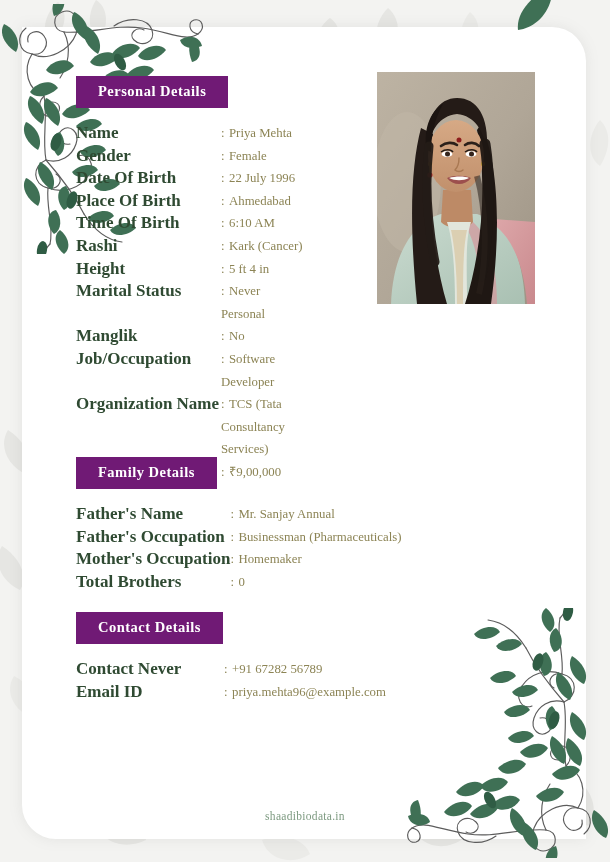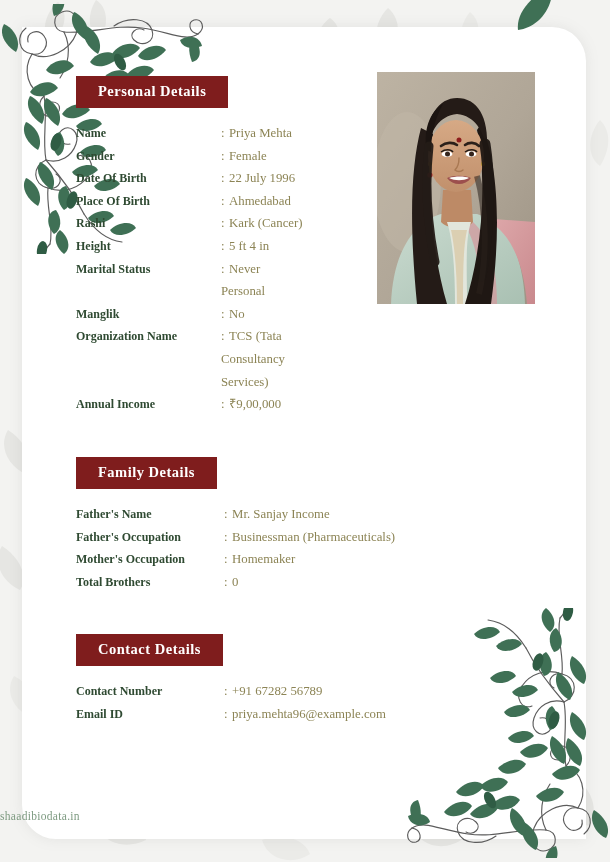--- a/index.html
+++ b/index.html
@@ -56,21 +56,21 @@
     z-index: 4;
   }
 
   .section {
     position: absolute;
     left: 76px;
   }
 
   .section-header {
     display: inline-block;
-    background: #7f1d1d;
+    background: #701a75;
     color: #ffffff;
     font-weight: bold;
     font-size: 14.5px;
     letter-spacing: 0.5px;
     padding: 7px 22px 8px 22px;
     white-space: nowrap;
   }
 
   table.rows {
     border-collapse: collapse;
@@ -78,21 +78,21 @@
   }
   table.rows td {
     padding: 0;
     vertical-align: top;
     line-height: 22.6px;
   }
   td.label {
     width: 145px;
     color: #2f4a32;
     font-weight: bold;
-    font-size: 12px;
+    font-size: 17px;
     white-space: nowrap;
     padding-right: 4px;
   }
   td.value {
     color: #8c8455;
     font-size: 12.8px;
   }
   td.value .colon {
     display: inline-block;
     width: 8px;
@@ -114,20 +114,21 @@
     background: #b4ab9c;
   }
   #photo-svg { display: block; }
 
   
   #footer {
     position: absolute;
     left: 0;
     top: 810px;
     width: 610px;
+    text-align: center;
     color: #7d9a80;
     font-size: 11.5px;
     letter-spacing: 0.3px;
     z-index: 4;
   }
 </style>
 </head>
 <body>
 
 <svg id="bg-petals" viewBox="0 0 610 862" xmlns="http://www.w3.org/2000/svg">
@@ -375,77 +376,85 @@
         </tr>
         <tr>
           <td class="label">Date Of Birth</td>
           <td class="value"><span class="colon">:</span><span class="value-text">22 July 1996</span></td>
         </tr>
         <tr>
           <td class="label">Place Of Birth</td>
           <td class="value"><span class="colon">:</span><span class="value-text">Ahmedabad</span></td>
         </tr>
         <tr>
+          <td class="label">Time Of Birth</td>
+          <td class="value"><span class="colon">:</span><span class="value-text">6:10 AM</span></td>
+        </tr>
+        <tr>
           <td class="label">Rashi</td>
           <td class="value"><span class="colon">:</span><span class="value-text">Kark (Cancer)</span></td>
         </tr>
         <tr>
           <td class="label">Height</td>
           <td class="value"><span class="colon">:</span><span class="value-text">5 ft 4 in</span></td>
         </tr>
         <tr>
           <td class="label">Marital Status</td>
           <td class="value"><span class="colon">:</span><span class="value-text">Never Personal</span></td>
         </tr>
         <tr>
           <td class="label">Manglik</td>
           <td class="value"><span class="colon">:</span><span class="value-text">No</span></td>
+        </tr>
+        <tr>
+          <td class="label">Job/Occupation</td>
+          <td class="value"><span class="colon">:</span><span class="value-text">Software Developer</span></td>
         </tr>
         <tr>
           <td class="label">Organization Name</td>
           <td class="value" style="width:82px;"><span class="colon">:</span><span class="value-text">TCS (Tata Consultancy Services)</span></td>
         </tr>
         <tr>
           <td class="label">Annual Income</td>
           <td class="value"><span class="colon">:</span><span class="value-text">₹9,00,000</span></td>
         </tr>
       </tbody>
     </table>
   </div>
 
   <div class="section" style="top:457px;">
     <div class="section-header">Family Details</div>
     <table class="rows wide">
       <tbody>
         <tr>
           <td class="label">Father's Name</td>
-          <td class="value"><span class="colon">:</span><span class="value-text">Mr. Sanjay Income</span></td>
+          <td class="value"><span class="colon">:</span><span class="value-text">Mr. Sanjay Annual</span></td>
         </tr>
         <tr>
           <td class="label">Father's Occupation</td>
           <td class="value"><span class="colon">:</span><span class="value-text">Businessman (Pharmaceuticals)</span></td>
         </tr>
         <tr>
           <td class="label">Mother's Occupation</td>
           <td class="value"><span class="colon">:</span><span class="value-text">Homemaker</span></td>
         </tr>
         <tr>
           <td class="label">Total Brothers</td>
           <td class="value"><span class="colon">:</span><span class="value-text">0</span></td>
         </tr>
       </tbody>
     </table>
   </div>
 
-  <div class="section" style="top:634px;">
+  <div class="section" style="top:612px;">
     <div class="section-header">Contact Details</div>
     <table class="rows wide">
       <tbody>
         <tr>
-          <td class="label">Contact Number</td>
+          <td class="label">Contact Never</td>
           <td class="value"><span class="colon">:</span><span class="value-text">+91 67282 56789</span></td>
         </tr>
         <tr>
           <td class="label">Email ID</td>
           <td class="value"><span class="colon">:</span><span class="value-text">priya.mehta96@example.com</span></td>
         </tr>
       </tbody>
     </table>
   </div>
 

